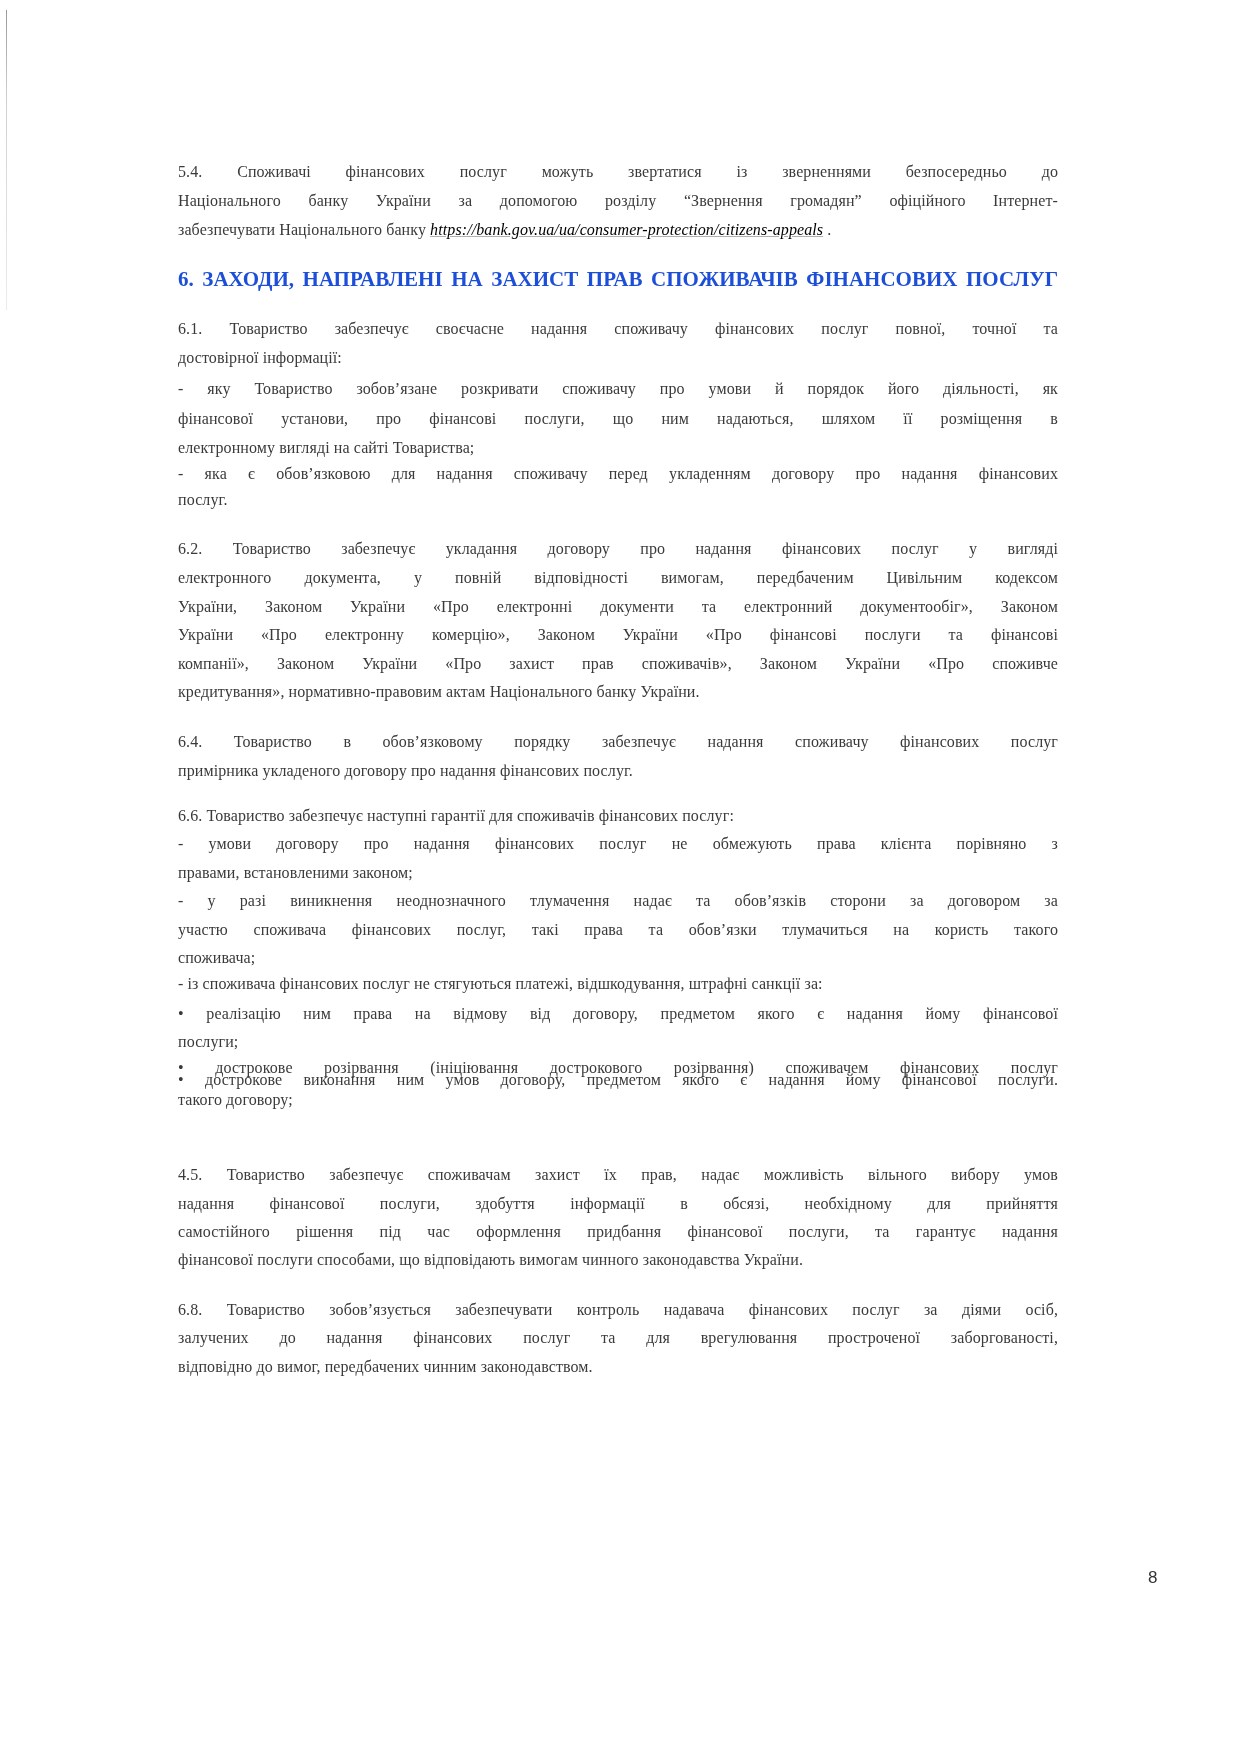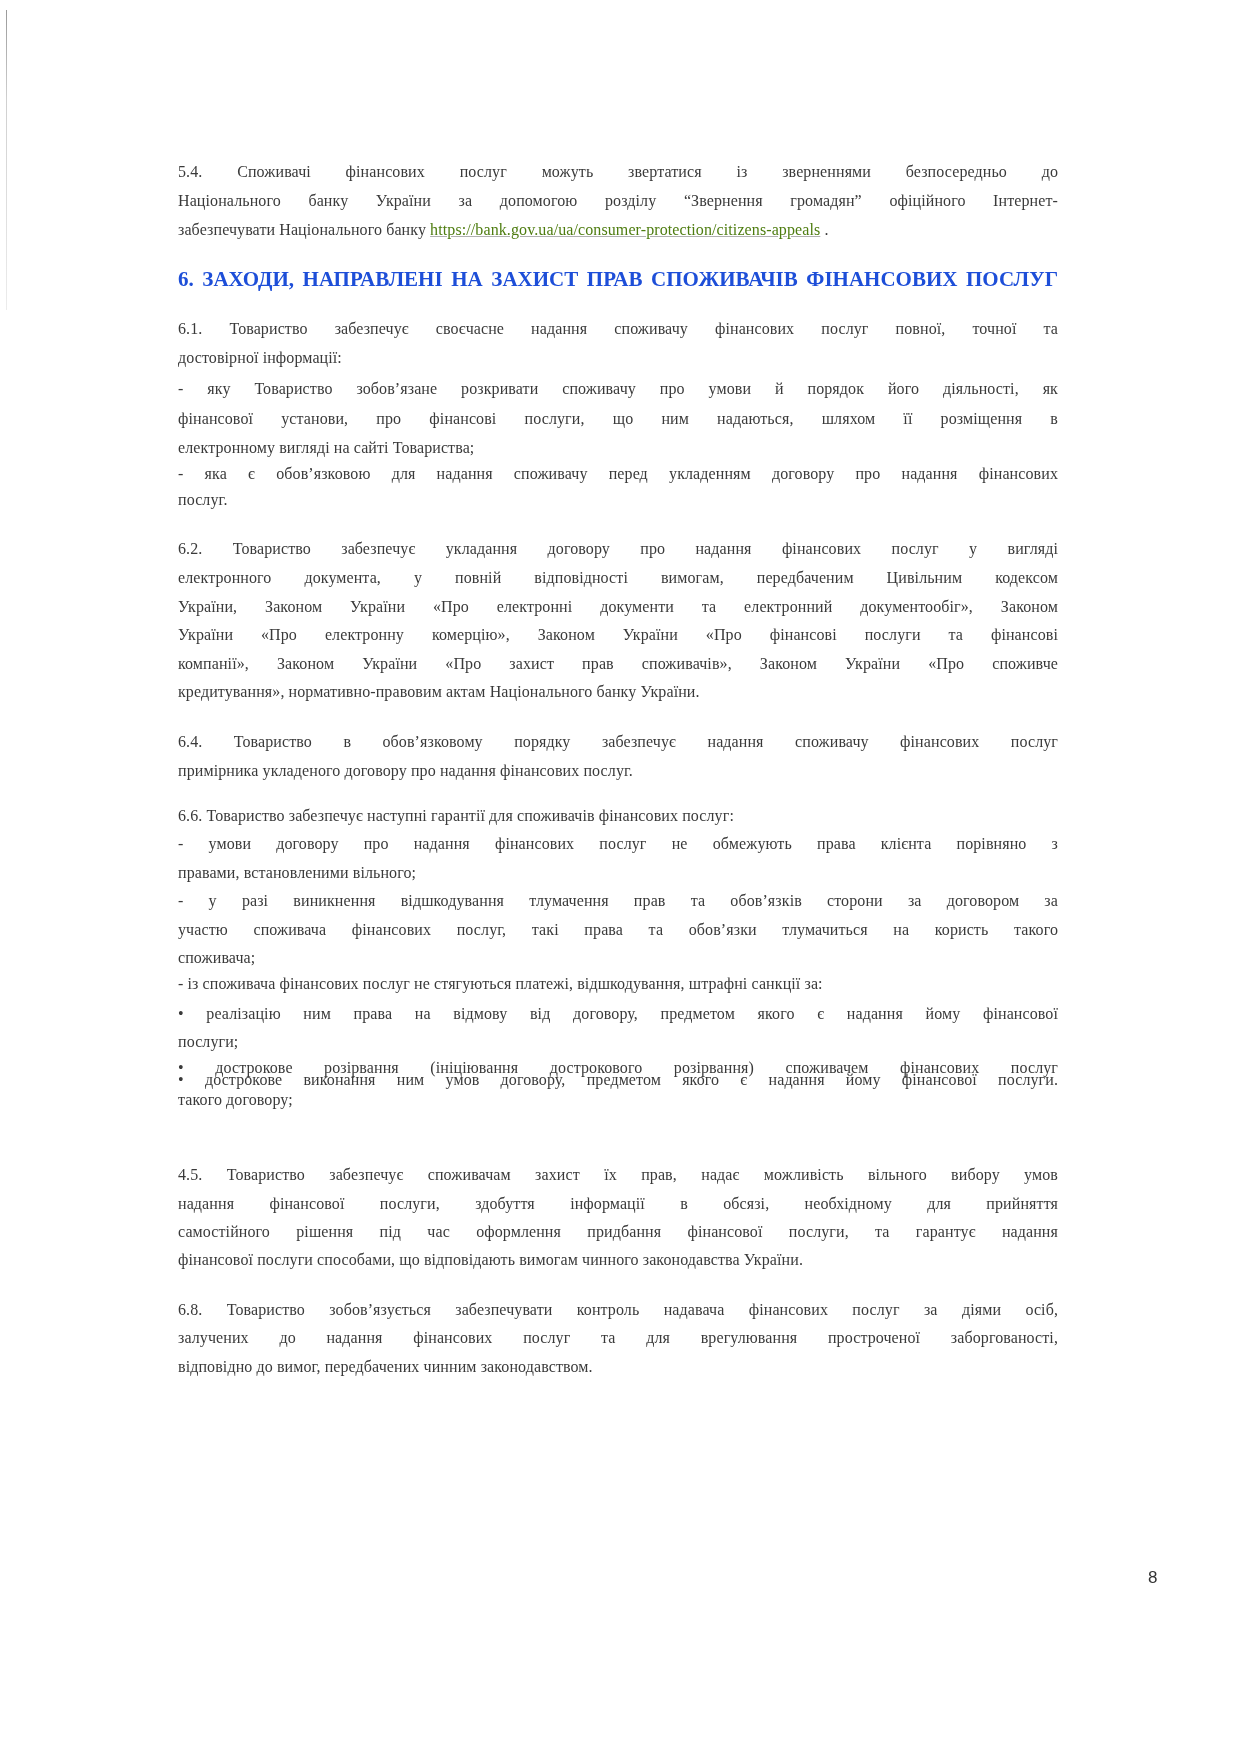--- a/index.html
+++ b/index.html
@@ -49,23 +49,24 @@
       width: 880px;
       font-size: 21px;
       line-height: 26px;
       font-weight: bold;
       white-space: nowrap;
       text-align: justify;
       text-align-last: justify;
       color: #1d4ed8;
     }
     .link {
-      color: #4d7c0f;
+      color: #000000;
       text-decoration: underline;
       text-decoration-color: #b0b0b0;
+      font-style: italic;
     }
     .page-number {
       position: absolute;
       left: 1148px;
       top: 1568px;
       font-family: "Liberation Sans", "DejaVu Sans", sans-serif;
       font-size: 17px;
       color: #333333;
     }
   </style>
@@ -104,22 +105,22 @@
   </div>
 
   <div>
     <div class="line" style="top:730px">6.4. Товариство в обов’язковому порядку забезпечує надання споживачу фінансових послуг</div>
     <div class="line last" style="top:759px">примірника укладеного договору про надання фінансових послуг.</div>
   </div>
 
   <div>
     <div class="line last" style="top:804px">6.6. Товариство забезпечує наступні гарантії для споживачів фінансових послуг:</div>
     <div class="line" style="top:832px">- умови договору про надання фінансових послуг не обмежують права клієнта порівняно з</div>
-    <div class="line last" style="top:861px">правами, встановленими вільного;</div>
-    <div class="line" style="top:889px">- у разі виникнення відшкодування тлумачення прав та обов’язків сторони за договором за</div>
+    <div class="line last" style="top:861px">правами, встановленими законом;</div>
+    <div class="line" style="top:889px">- у разі виникнення неоднозначного тлумачення надає та обов’язків сторони за договором за</div>
     <div class="line" style="top:918px">участю споживача фінансових послуг, такі права та обов’язки тлумачиться на користь такого</div>
     <div class="line last" style="top:946px">споживача;</div>
     <div class="line last" style="top:972px">- із споживача фінансових послуг не стягуються платежі, відшкодування, штрафні санкції за:</div>
     <div class="line" style="top:1002px">• реалізацію ним права на відмову від договору, предметом якого є надання йому фінансової</div>
     <div class="line last" style="top:1030px">послуги;</div>
     <div class="line" style="top:1056px">• дострокове розірвання (ініціювання дострокового розірвання) споживачем фінансових послуг</div>
     <div class="line last" style="top:1088px">такого договору;</div>
     <div class="line" style="top:1068px">• дострокове виконання ним умов договору, предметом якого є надання йому фінансової послуги.</div>
   </div>
 

